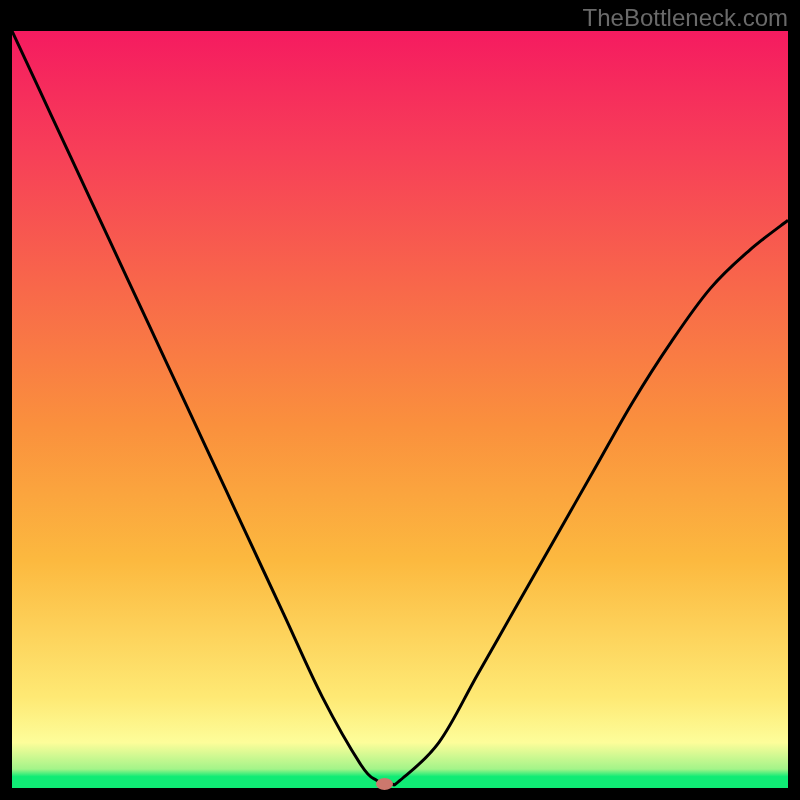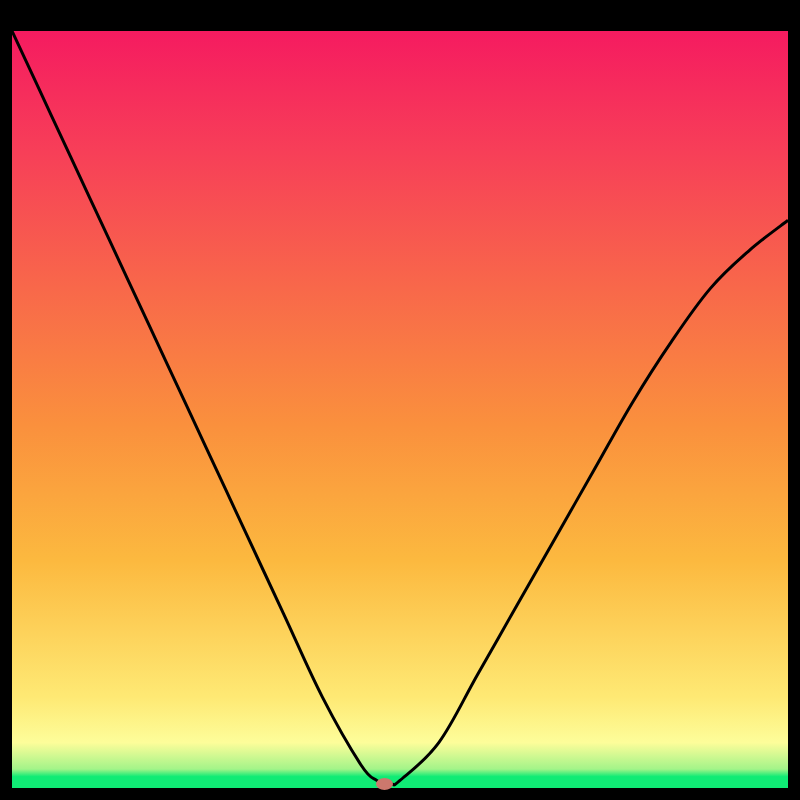--- a/index.html
+++ b/index.html
@@ -59,20 +59,21 @@
     background: rgb(204,120,109);
     border-radius: 50%;
     z-index: 3;
   }
 </style>
 </head>
 <body>
 
 <div class="container">
 
+  <div class="watermark">TheBottleneck.com</div>
 
   <div class="plot-bg"></div>
 
   <svg class="curve" viewBox="0 0 776 757" preserveAspectRatio="none">
     <path id="curve-path" d="M 0 0 C 6.984000000000001 14.988599999999996, 24.832 53.292799999999986, 38.800000000000004 83.26999999999998 C 52.76800000000001 113.24719999999998, 63.63200000000001 136.56279999999998, 77.60000000000001 166.53999999999996 C 91.56800000000001 196.51719999999995, 102.43199999999999 219.83279999999993, 116.39999999999999 249.80999999999995 C 130.368 279.7871999999999, 141.23200000000003 303.1028, 155.20000000000002 333.08 C 169.168 363.05719999999997, 180.032 386.3728, 194 416.34999999999997 C 207.968 446.32719999999995, 218.832 469.6428, 232.79999999999998 499.62 C 246.76799999999997 529.5972, 257.63199999999995 552.9128, 271.59999999999997 582.89 C 285.568 612.8672, 296.432 638.908, 310.40000000000003 666.16 C 324.36800000000005 693.4119999999999, 339.4224 719.3014, 349.2 734.29 C 358.9776 749.2786, 360.52959999999996 746.0234999999999, 364.71999999999997 749.43 C 368.9104 752.8365, 369.68639999999994 752.5337000000001, 372.47999999999996 753.215 C 375.2736 753.8963, 377.4464 753.8963, 380.24 753.215 C 383.03360000000004 752.5337000000001, 379.6192 756.9242999999999, 388 749.43 C 396.3808 741.9357, 412.832 730.6564000000001, 426.8 711.58 C 440.76800000000003 692.5036, 451.63199999999995 667.9768, 465.59999999999997 643.45 C 479.568 618.9232000000001, 490.432 599.8467999999999, 504.40000000000003 575.3199999999999 C 518.368 550.7932, 529.232 531.7168, 543.1999999999999 507.19 C 557.1679999999999 482.6632, 568.0319999999999 463.5868, 582 439.06 C 595.9680000000001 414.5332, 606.8320000000001 394.0942, 620.8000000000001 370.93 C 634.768 347.7658, 645.6320000000001 330.809, 659.6 310.37 C 673.568 289.931, 684.432 273.7312, 698.4 257.38 C 712.3679999999999 241.0288, 723.232 231.79339999999996, 737.1999999999999 219.52999999999997 C 751.1679999999999 207.26659999999998, 769.016 194.7004, 776 189.25" stroke="#000" stroke-width="3" fill="none"></path>
   </svg>
 
   <div class="marker" id="marker" style="left: 375.98px; top: 778.215px; background: rgb(204, 120, 109);"></div>
 
 </div>

